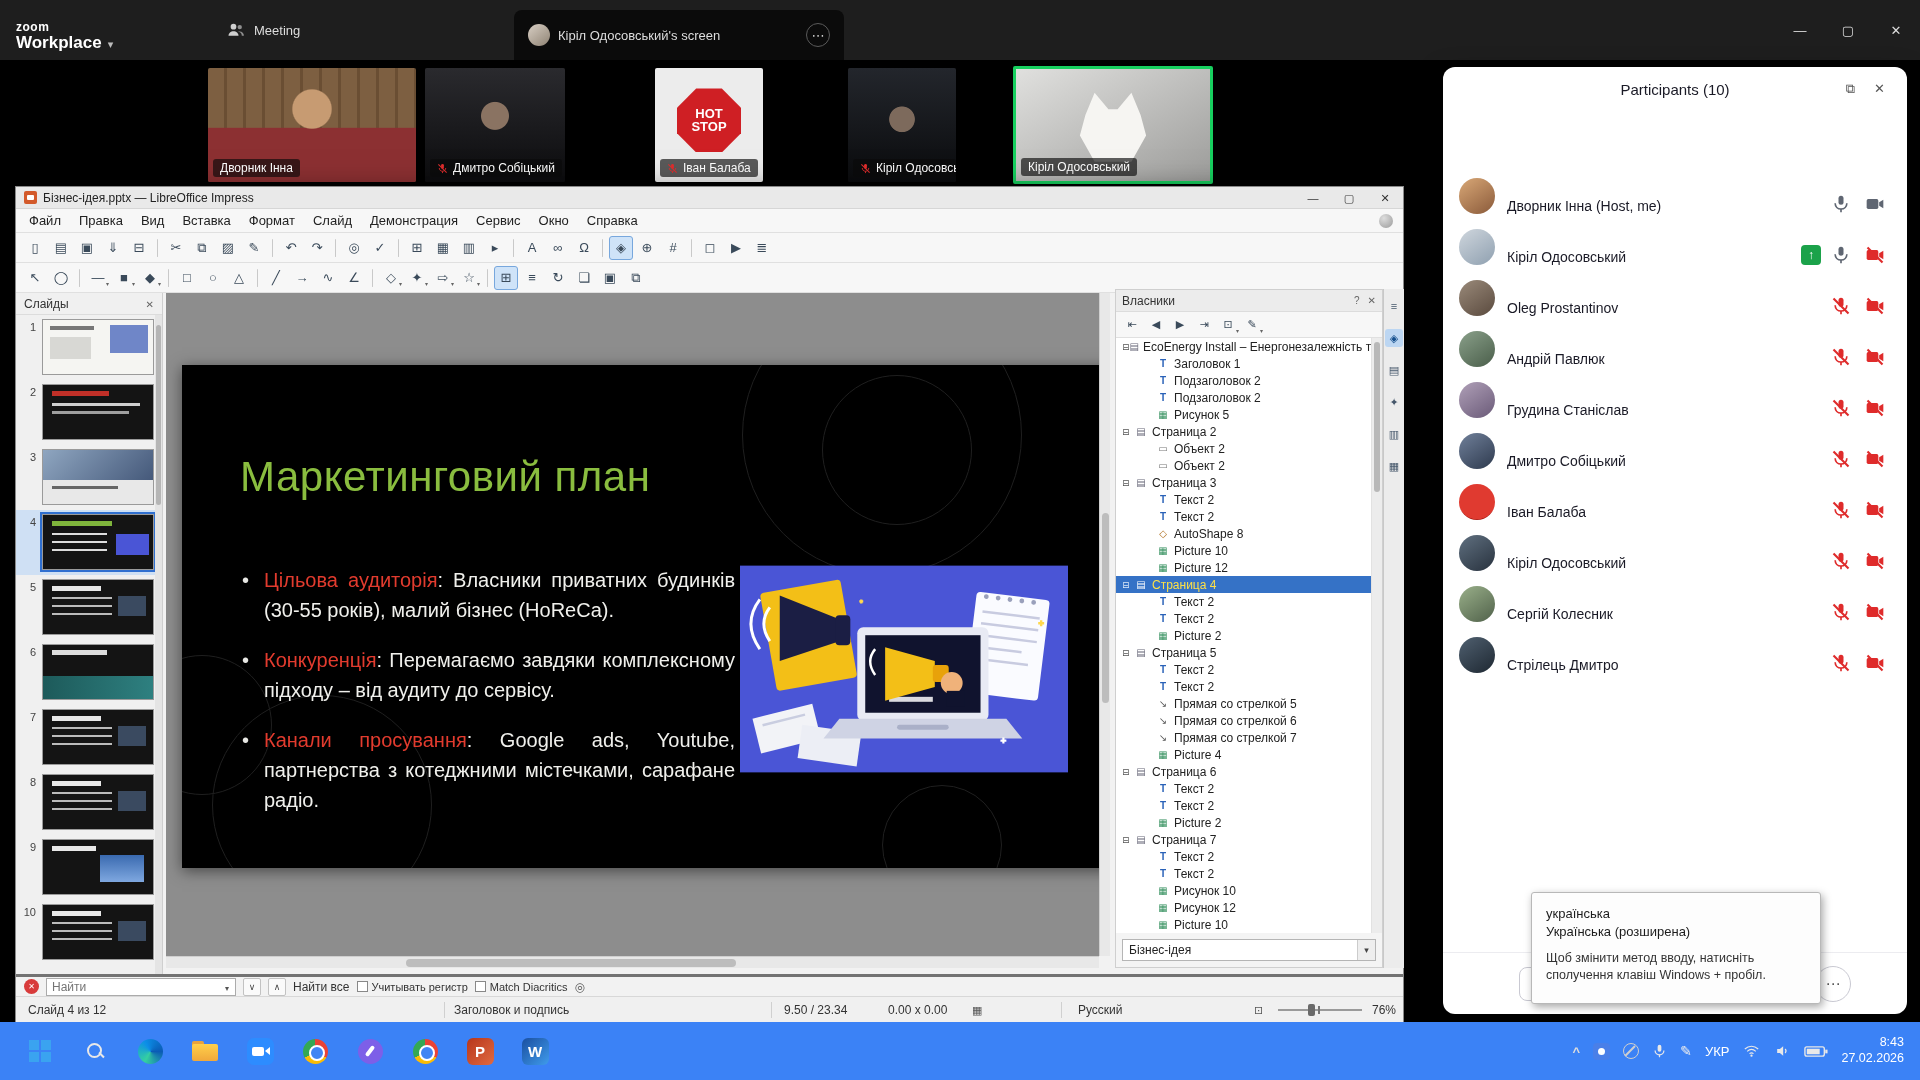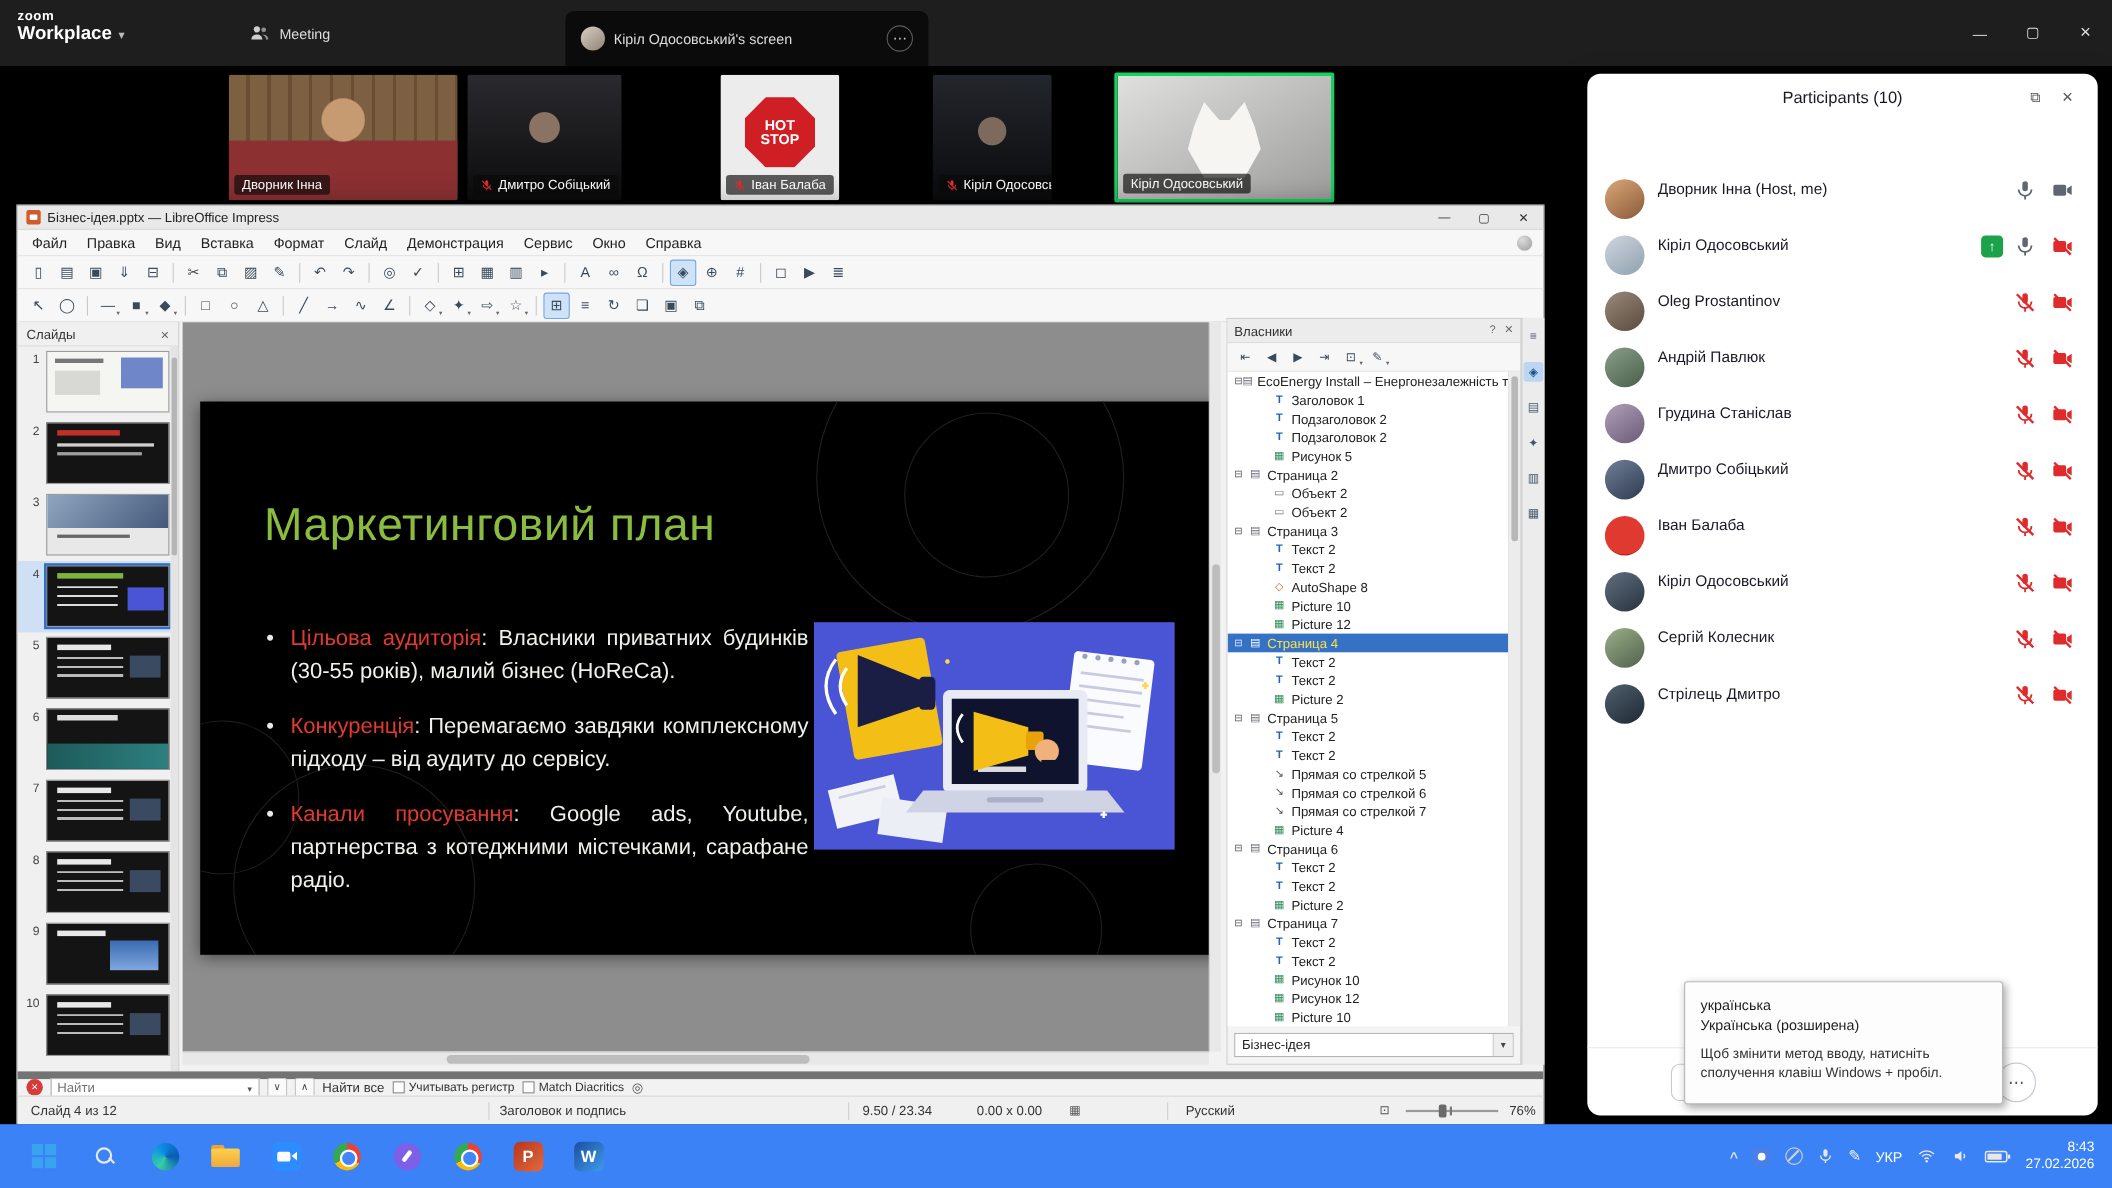--- a/index.html
+++ b/index.html
@@ -2,21 +2,21 @@
 <html><head>
 <meta charset="utf-8">
 <style>
 *{box-sizing:border-box;margin:0;padding:0}
 html,body{width:1920px;height:1080px;overflow:hidden;background:#000;font-family:"Liberation Sans","DejaVu Sans",sans-serif}
 .abs{position:absolute}
 i,span,div{-webkit-user-select: none}
 
 
 .ztop{left:0;top:0;width:1920px;height:60px;background:#1e1e1e;color:#e8e8e8}
-.zlogo{position:absolute;left:16px;top:8px;line-height:1.1}
+.zlogo{position:absolute;left:16px;top:21px;line-height:1.1}
 .zl1{font-size:12px;font-weight:bold;color:#fff;letter-spacing:.5px}
 .zl2{font-size:17px;font-weight:bold;color:#fff;display:flex;align-items:center;gap:6px}
 .i-chev::before{content:"▾";font-size:11px;color:#bbb}
 .ztab{position:absolute;top:10px;height:40px;display:flex;align-items:center;gap:8px;font-size:13px;color:#ddd;padding:0 14px;border-radius:8px 8px 0 0;cursor:default}
 .ztab.t-meeting{left:212px}
 .ztab.zactive{left:514px;width:330px;background:#0b0b0b;height:50px;top:10px}
 .tab-ava{width:22px;height:22px;border-radius:50%;background:linear-gradient(140deg,#d8cfc4,#8f8374)}
 .tab-more{margin-left:auto;width:24px;height:24px;border:1px solid #5a5a5a;border-radius:50%;display:flex;align-items:center;justify-content:center;color:#ccc}
 .tab-more::before{content:"⋯";font-size:13px}
 .ppl{width:20px;height:20px}
@@ -150,21 +150,21 @@
 .nav-combo{position:absolute;left:6px;right:6px;bottom:6px;height:22px;background:#fff;border:1px solid #b5b5b5;display:flex;align-items:center;font-size:12px;color:#222;padding-left:6px}
 .nav-combo .cbtn{margin-left:auto;width:18px;height:100%;border-left:1px solid #ccc;display:flex;align-items:center;justify-content:center;background:#eee}
 .nav-combo .cbtn::before{content:"▾";font-size:9px;color:#444}
 
 
 .lo-side{left:1367px;top:102px;width:21px;height:679px;background:#ececec;border-left:1px solid #c8c8c8;display:flex;flex-direction:column;align-items:center;padding-top:8px;gap:14px}
 .side-i{width:18px;height:18px;display:flex;align-items:center;justify-content:center;font-size:11px;color:#44566a;border-radius:3px}
 .side-i[data-on]{background:#bcd6f2;color:#16508e}
 
 
-.lo-find{left:0;top:787px;width:100%;height:22px;background:#f2f2f2;border-top:7px solid #737373;display:flex;align-items:center;gap:7px;padding-left:8px;font-size:12px;color:#333}
+.lo-find{left:0;top:787px;width:100%;height:22px;background:#f2f2f2;border-top:3px solid #737373;display:flex;align-items:center;gap:7px;padding-left:8px;font-size:12px;color:#333}
 .fb-close{width:15px;height:15px;border-radius:50%;background:#d83b3b;color:#fff;display:flex;align-items:center;justify-content:center}
 .fb-close::before{content:"✕";font-size:8px}
 .fb-box{position:relative;width:190px;height:18px;background:#fff;border:1px solid #ababab;display:flex;align-items:center}
 .fb-box input{border:none;outline:none;width:168px;font-size:12px;padding-left:5px;font-family:inherit;background:transparent}
 .fb-box .cbtn::before{content:"▾";font-size:8px;color:#555}
 .fb-box .cbtn{margin-left:auto;width:16px;text-align:center}
 .fb-arr{width:18px;height:18px;border:1px solid #c2c2c2;background:#fafafa;display:flex;align-items:center;justify-content:center;font-size:9px;color:#444;border-radius:2px}
 .fb-chk{display:flex;align-items:center;gap:4px;font-size:11px}
 .fb-chk i{width:11px;height:11px;border:1px solid #888;background:#fff}
 .fb-gear{font-size:12px;color:#555}
@@ -183,21 +183,21 @@
 .p-head{height:44px;display:flex;align-items:center;justify-content:center;position:relative;font-size:15px;font-weight:normal}
 .p-head .hico{position:absolute;top:14px;font-size:13px;color:#555}
 .p-open{right:52px}.p-open::before{content:"⧉"}
 .p-close{right:22px}.p-close::before{content:"✕"}
 .p-search{position:absolute;left:16px;top:46px;width:432px;height:36px;background:#f2f2f5;border:1px solid #e3e3e8;border-radius:8px}
 .p-search::before{content:"";position:absolute;left:13px;top:11px;width:9px;height:9px;border:1.6px solid #9a9aa5;border-radius:50%}
 .p-search::after{content:"";position:absolute;left:22px;top:21px;width:6px;height:1.6px;background:#9a9aa5;transform:rotate(45deg)}
 .p-search input{position:absolute;left:34px;top:0;width:390px;height:34px;border:none;outline:none;background:transparent;font-size:14px;font-family:inherit;color:#333}
 .p-search input::placeholder{color:#9a9aa5}
 .p-list{position:absolute;left:0;top:96px;width:100%}
-.p-row{height:51px;display:flex;align-items:flex-start;padding:0 22px 0 16px;gap:0}
+.p-row{height:51px;display:flex;align-items:flex-end;padding:0 22px 0 16px;gap:0}
 .p-ava{width:36px;height:36px;border-radius:50%;flex:none;margin-right:12px}
 .p-row:nth-child(1) .p-ava{background:linear-gradient(145deg,#d9a877,#8a5a3a)}
 .p-row:nth-child(2) .p-ava{background:linear-gradient(145deg,#cfd6dd,#8fa0b0)}
 .p-row:nth-child(3) .p-ava{background:linear-gradient(145deg,#9a8a7a,#5a4a3e)}
 .p-row:nth-child(4) .p-ava{background:linear-gradient(145deg,#8aa08a,#4a5e4a)}
 .p-row:nth-child(5) .p-ava{background:linear-gradient(145deg,#b0a0b8,#6a5a78)}
 .p-row:nth-child(6) .p-ava{background:linear-gradient(145deg,#70809a,#2e3a4e)}
 .p-row:nth-child(7) .p-ava{background:radial-gradient(circle at 50% 45%,#e03a30 0 70%,#b02018 71%)}
 .p-row:nth-child(8) .p-ava{background:linear-gradient(145deg,#607080,#28323e)}
 .p-row:nth-child(9) .p-ava{background:linear-gradient(145deg,#9ab08a,#50614a)}

